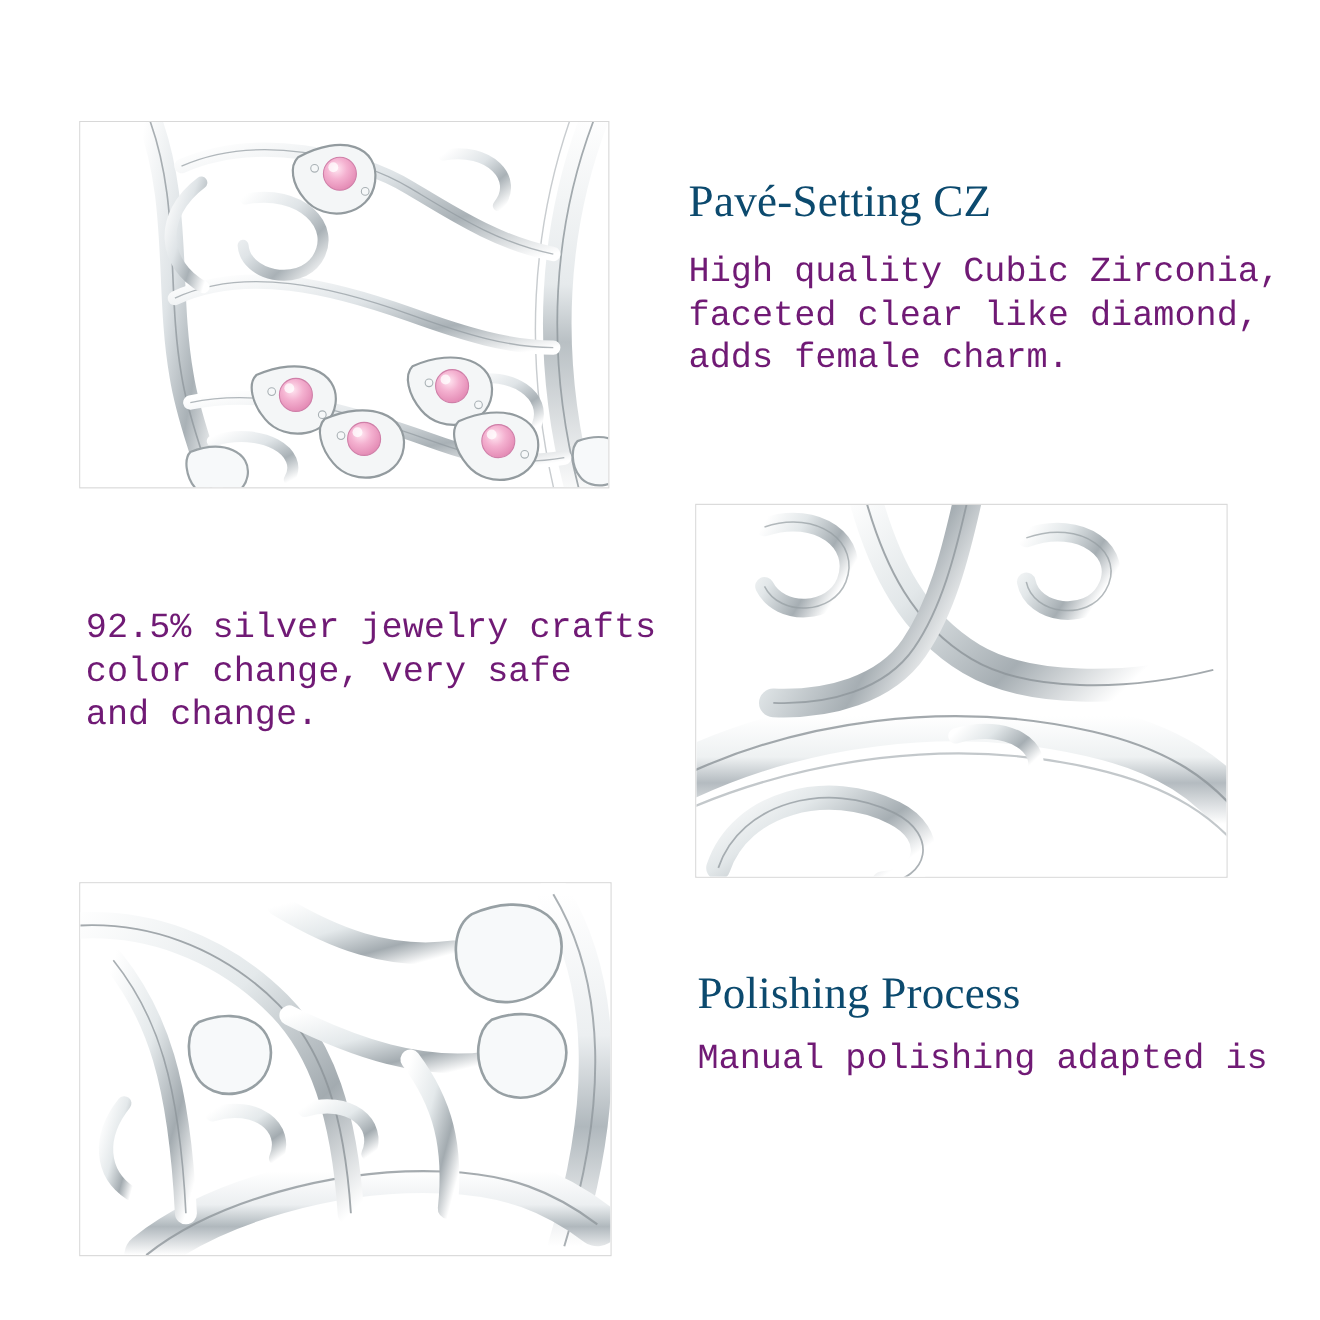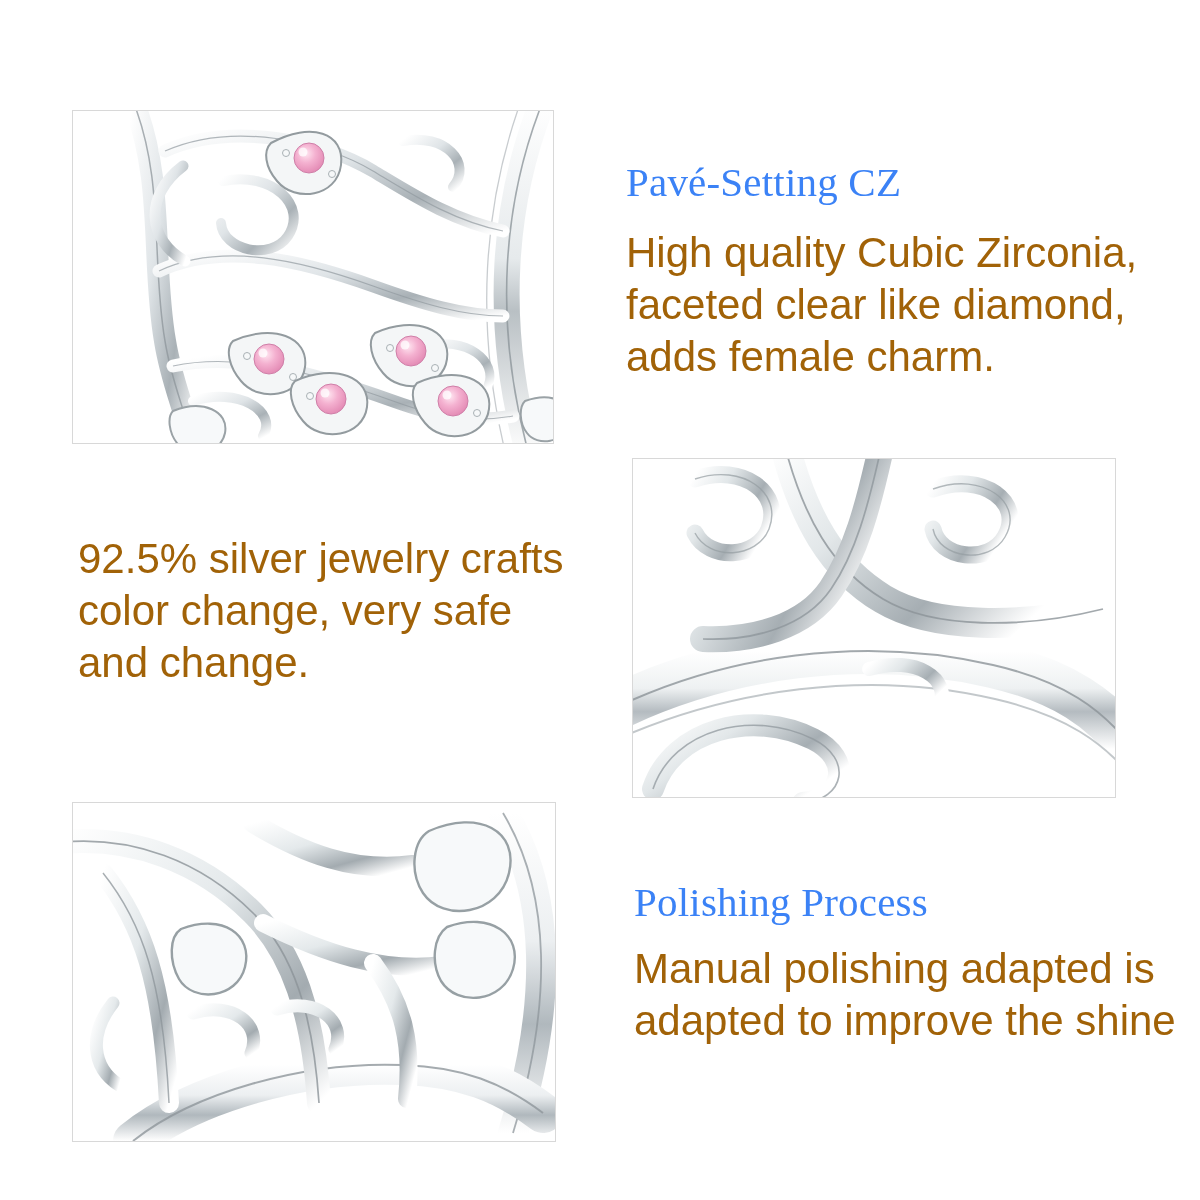--- a/index.html
+++ b/index.html
@@ -31,38 +31,38 @@
 
   .panel-1 { left: 72px;  top: 110px; width: 480px; height: 332px; }
   .panel-2 { left: 632px; top: 458px; width: 482px; height: 338px; }
   .panel-3 { left: 72px;  top: 802px; width: 482px; height: 338px; }
 
   
   .txt { position: absolute; }
   .heading {
     font-family: "Liberation Serif", serif;
     font-size: 41px;
-    color: #3b82f6;
+    color: #0c4a6e;
     letter-spacing: 0.2px;
     white-space: nowrap;
     line-height: 1.1;
   }
   .body {
-    font-family: Liberation Sans, sans-serif;
-    font-size: 42px;
-    color: #a16207;
+    font-family: Liberation Mono, monospace;
+    font-size: 32px;
+    color: #701a75;
     line-height: 1.24;
   }
   .body span { display: block; white-space: nowrap; }
 
   .txt-1 { left: 626px; top: 160px; }
   .txt-1 .body { margin-top: 22px; }
 
   .txt-2 { left: 78px; top: 515px; }
-  .txt-2 .body { margin-top: 18px; }
+  .txt-2 .body { margin-top: 36px; }
 
   .txt-3 { left: 634px; top: 880px; }
   .txt-3 .body { margin-top: 18px; }
 </style>
 </head>
 <body>
 
 <div class="infographic">
 
   <div class="photo panel-1">
@@ -253,17 +253,16 @@
       <path d="M120 210 C 160 198, 190 222, 178 250" stroke="url(#silv6)" stroke-width="13" fill="none" stroke-linecap="round"></path>
       <path d="M204 206 C 244 194, 274 218, 262 246" stroke="url(#silv6)" stroke-width="13" fill="none" stroke-linecap="round"></path>
       <path d="M40 200 C 16 230, 18 264, 46 282" stroke="url(#silv6)" stroke-width="13" fill="none" stroke-linecap="round"></path>
     </svg>
   </div>
 
   <div class="txt txt-3">
     <div class="heading">Polishing Process</div>
     <div class="body">
       <span>Manual polishing adapted is</span>
-      <span>adapted to improve the shine</span>
     </div>
   </div>
 
 </div>
 
 </body></html>

